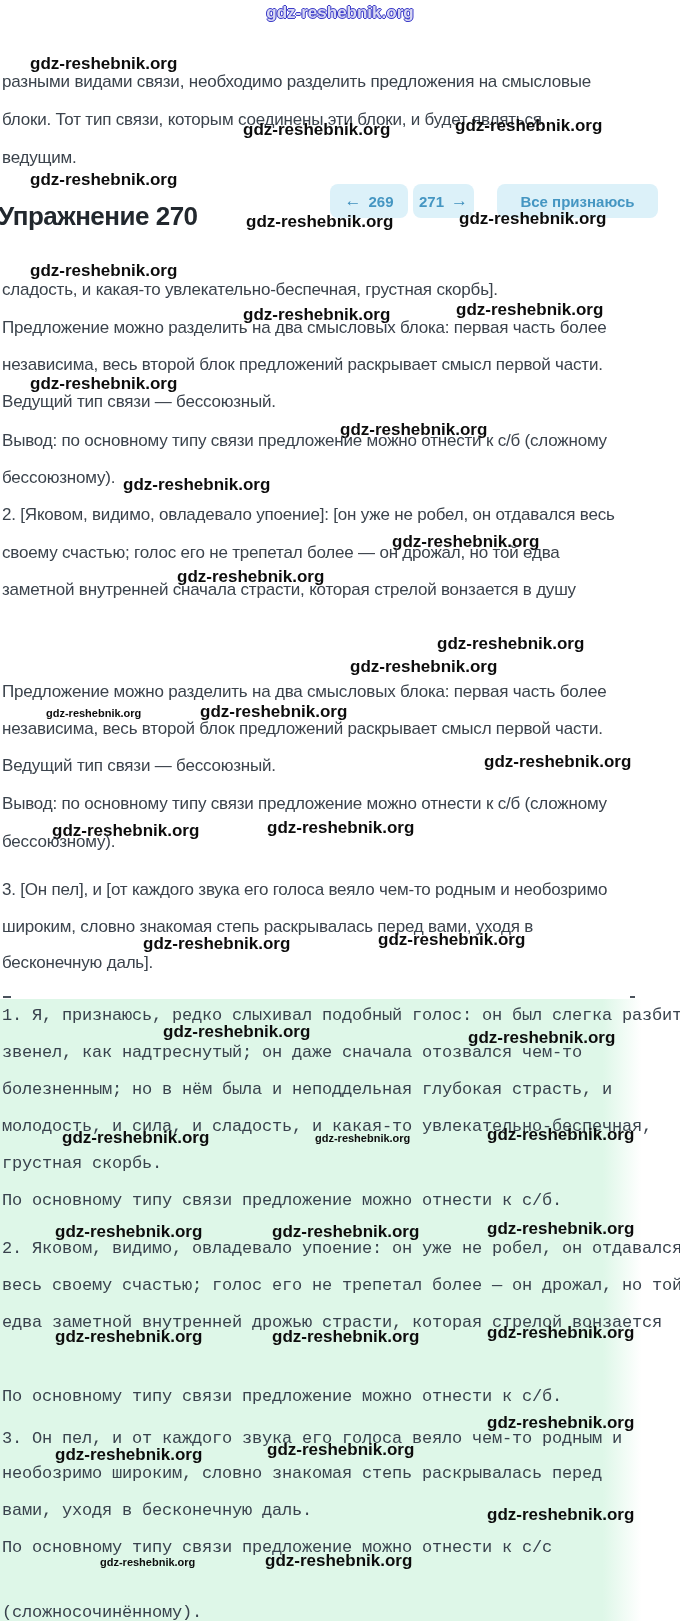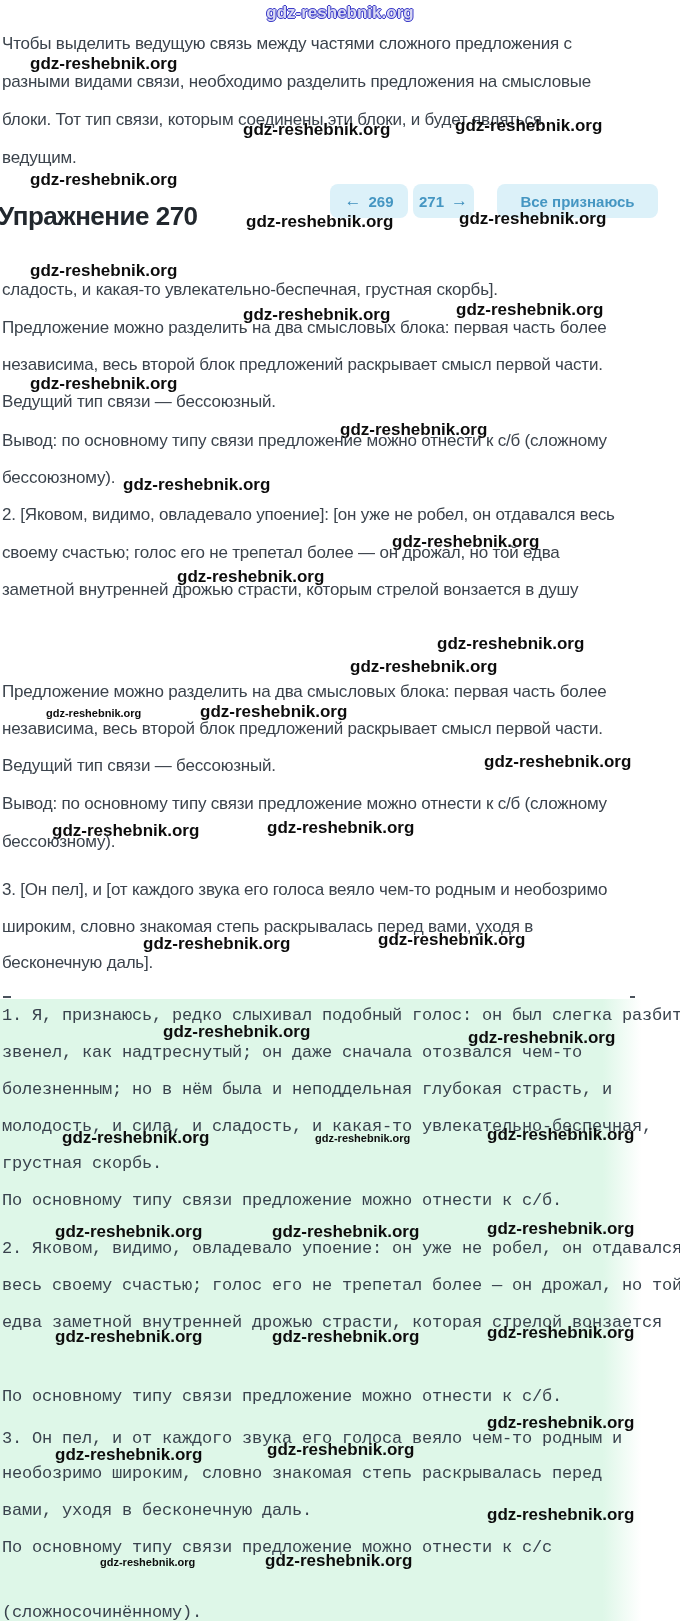--- a/index.html
+++ b/index.html
@@ -30,21 +30,20 @@
   
   .frag{position:absolute;background:#4a525c;height:2px;}
 </style>
 </head>
 <body>
 
 <div class="page">
 
   <div class="topwm">gdz-reshebnik.org</div>
 
-  <div class="tl" style="top:34px">Чтобы выделить ведущую связь между частями сложного предложения с</div>
   <div class="wm" style="top:54px;left:30px">gdz-reshebnik.org</div>
   <div class="tl" style="top:72px">разными видами связи, необходимо разделить предложения на смысловые</div>
   <div class="tl" style="top:110px">блоки. Тот тип связи, которым соединены эти блоки, и будет являться</div>
   <div class="wm" style="top:120px;left:243px">gdz-reshebnik.org</div>
   <div class="wm" style="top:116px;left:455px">gdz-reshebnik.org</div>
   <div class="tl" style="top:148px">ведущим.</div>
 
   <div class="wm" style="top:170px;left:30px">gdz-reshebnik.org</div>
   <h1 class="title">Упражнение 270</h1>
   <button class="navbtn" style="left:330px;width:78px">
@@ -70,21 +69,21 @@
   <div class="wm" style="top:374px;left:30px">gdz-reshebnik.org</div>
   <div class="tl" style="top:392px">Ведущий тип связи — бессоюзный.</div>
   <div class="wm" style="top:420px;left:340px">gdz-reshebnik.org</div>
   <div class="tl" style="top:431px">Вывод: по основному типу связи предложение можно отнести к с/б (сложному</div>
   <div class="tl" style="top:468px">бессоюзному).</div>
   <div class="wm" style="top:475px;left:123px">gdz-reshebnik.org</div>
   <div class="tl" style="top:505px">2. [Яковом, видимо, овладевало упоение]: [он уже не робел, он отдавался весь</div>
   <div class="wm" style="top:532px;left:392px">gdz-reshebnik.org</div>
   <div class="tl" style="top:543px">своему счастью; голос его не трепетал более — он дрожал, но той едва</div>
   <div class="wm" style="top:567px;left:177px">gdz-reshebnik.org</div>
-  <div class="tl" style="top:580px">заметной внутренней дрожью страсти, которым стрелой вонзается в душу</div>
+  <div class="tl" style="top:580px">заметной внутренней сначала страсти, которая стрелой вонзается в душу</div>
   <div class="wm" style="top:634px;left:437px">gdz-reshebnik.org</div>
   <div class="wm" style="top:657px;left:350px">gdz-reshebnik.org</div>
   <div class="tl" style="top:682px">Предложение можно разделить на два смысловых блока: первая часть более</div>
   <div class="wm sm" style="top:707px;left:46px">gdz-reshebnik.org</div>
   <div class="wm" style="top:702px;left:200px">gdz-reshebnik.org</div>
   <div class="tl" style="top:719px">независима, весь второй блок предложений раскрывает смысл первой части.</div>
   <div class="tl" style="top:756px">Ведущий тип связи — бессоюзный.</div>
   <div class="wm" style="top:752px;left:484px">gdz-reshebnik.org</div>
   <div class="tl" style="top:794px">Вывод: по основному типу связи предложение можно отнести к с/б (сложному</div>
   <div class="wm" style="top:821px;left:52px">gdz-reshebnik.org</div>

